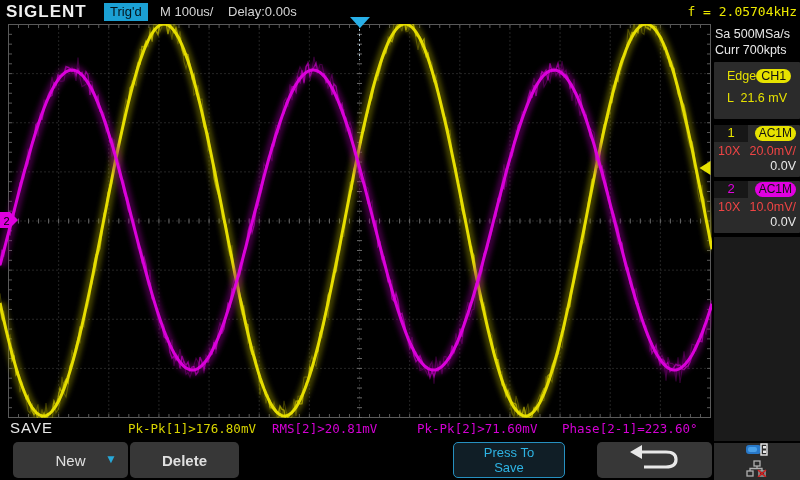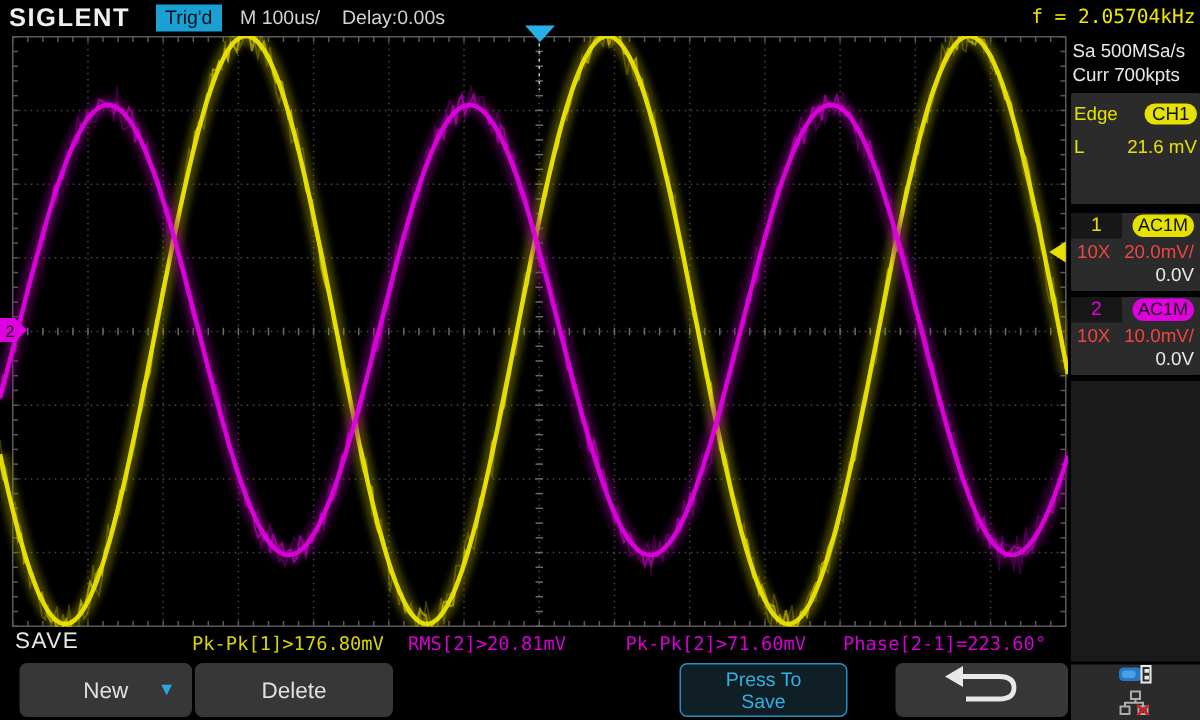--- a/index.html
+++ b/index.html
@@ -19,21 +19,21 @@
   
   #plot{position:absolute;left:0;top:24px;width:712px;height:394px;}
   #trig-pos-marker{position:absolute;left:350px;top:17px;width:0;height:0;
     border-left:10px solid transparent;border-right:10px solid transparent;
     border-top:11px solid #28b0e8;}
   
   #sidebar{position:absolute;left:712px;top:24px;width:88px;height:456px;
     display:flex;flex-direction:column;font-size:12.5px;}
   .acq-block{height:34px;padding:2px 3px 0 3px;line-height:16px;color:#e8e8e8;white-space:nowrap;}
   .panel{background:#2b2b2b;margin-left:2px;border-radius:1px;}
-  #trigger-panel{height:74px;margin-top:2px;padding:3px 2px;box-sizing:border-box;color:#e6e200;}
+  #trigger-panel{height:57px;margin-top:2px;padding:3px 13px;box-sizing:border-box;color:#e6e200;}
   .trow{display:flex;justify-content:space-between;align-items:center;height:22px;}
   .src-badge{background:#e6e200;color:#111;border-radius:8px;padding:0 5px;font-size:12.5px;}
   .ch-panel{height:52px;margin-top:6px;position:relative;box-sizing:border-box;padding:1px 4px;}
   #ch2-panel{margin-top:4px;}
   .ch-tab{position:absolute;left:0;top:0;width:34px;height:17px;background:#171717;
     text-align:center;line-height:16px;font-size:13px;}
   .ch1-col{color:#e6e200;} .ch2-col{color:#e000e0;}
   .coup-badge{position:absolute;right:4px;top:1px;border-radius:8px;padding:0 4px;
     font-size:12px;line-height:15px;color:#111;margin-left:10px;}
   .coup1{background:#e6e200;} .coup2{background:#e000e0;}
@@ -43,21 +43,21 @@
   #status-panel{height:37px;margin:2px 0 0 2px;background:#2b2b2b;
     display:flex;flex-direction:column;align-items:center;justify-content:space-evenly;}
   
   #save-title{position:absolute;left:10px;top:419px;font-size:15px;color:#e8e8e8;letter-spacing:1px;}
   .meas{position:absolute;top:421px;font-size:12.5px;font-family:"DejaVu Sans Mono",monospace;}
   .meas-ch1{color:#d8d400;} .meas-ch2{color:#d400d4;}
   .softkey{position:absolute;top:442px;height:36px;background:#373737;border-radius:5px;
     color:#e0e0e0;font-size:15px;display:flex;align-items:center;justify-content:center;box-sizing:border-box;}
   #btn-new{left:13px;width:115px;}
   #btn-new .drop{position:absolute;right:11px;top:10px;color:#28a8d8;font-size:12px;}
-  #btn-delete{left:130px;width:132px;}
+  #btn-delete{left:130px;width:109px;font-weight:bold;}
   #btn-save{left:453px;width:112px;background:#101e26;border:1px solid #2690c0;
     color:#2eb4e4;font-size:13px;line-height:15px;flex-direction:column;}
   #btn-back{left:597px;width:115px;}
 </style>
 </head>
 <body>
 
 <div id="screen">
 
   <div id="topbar">

